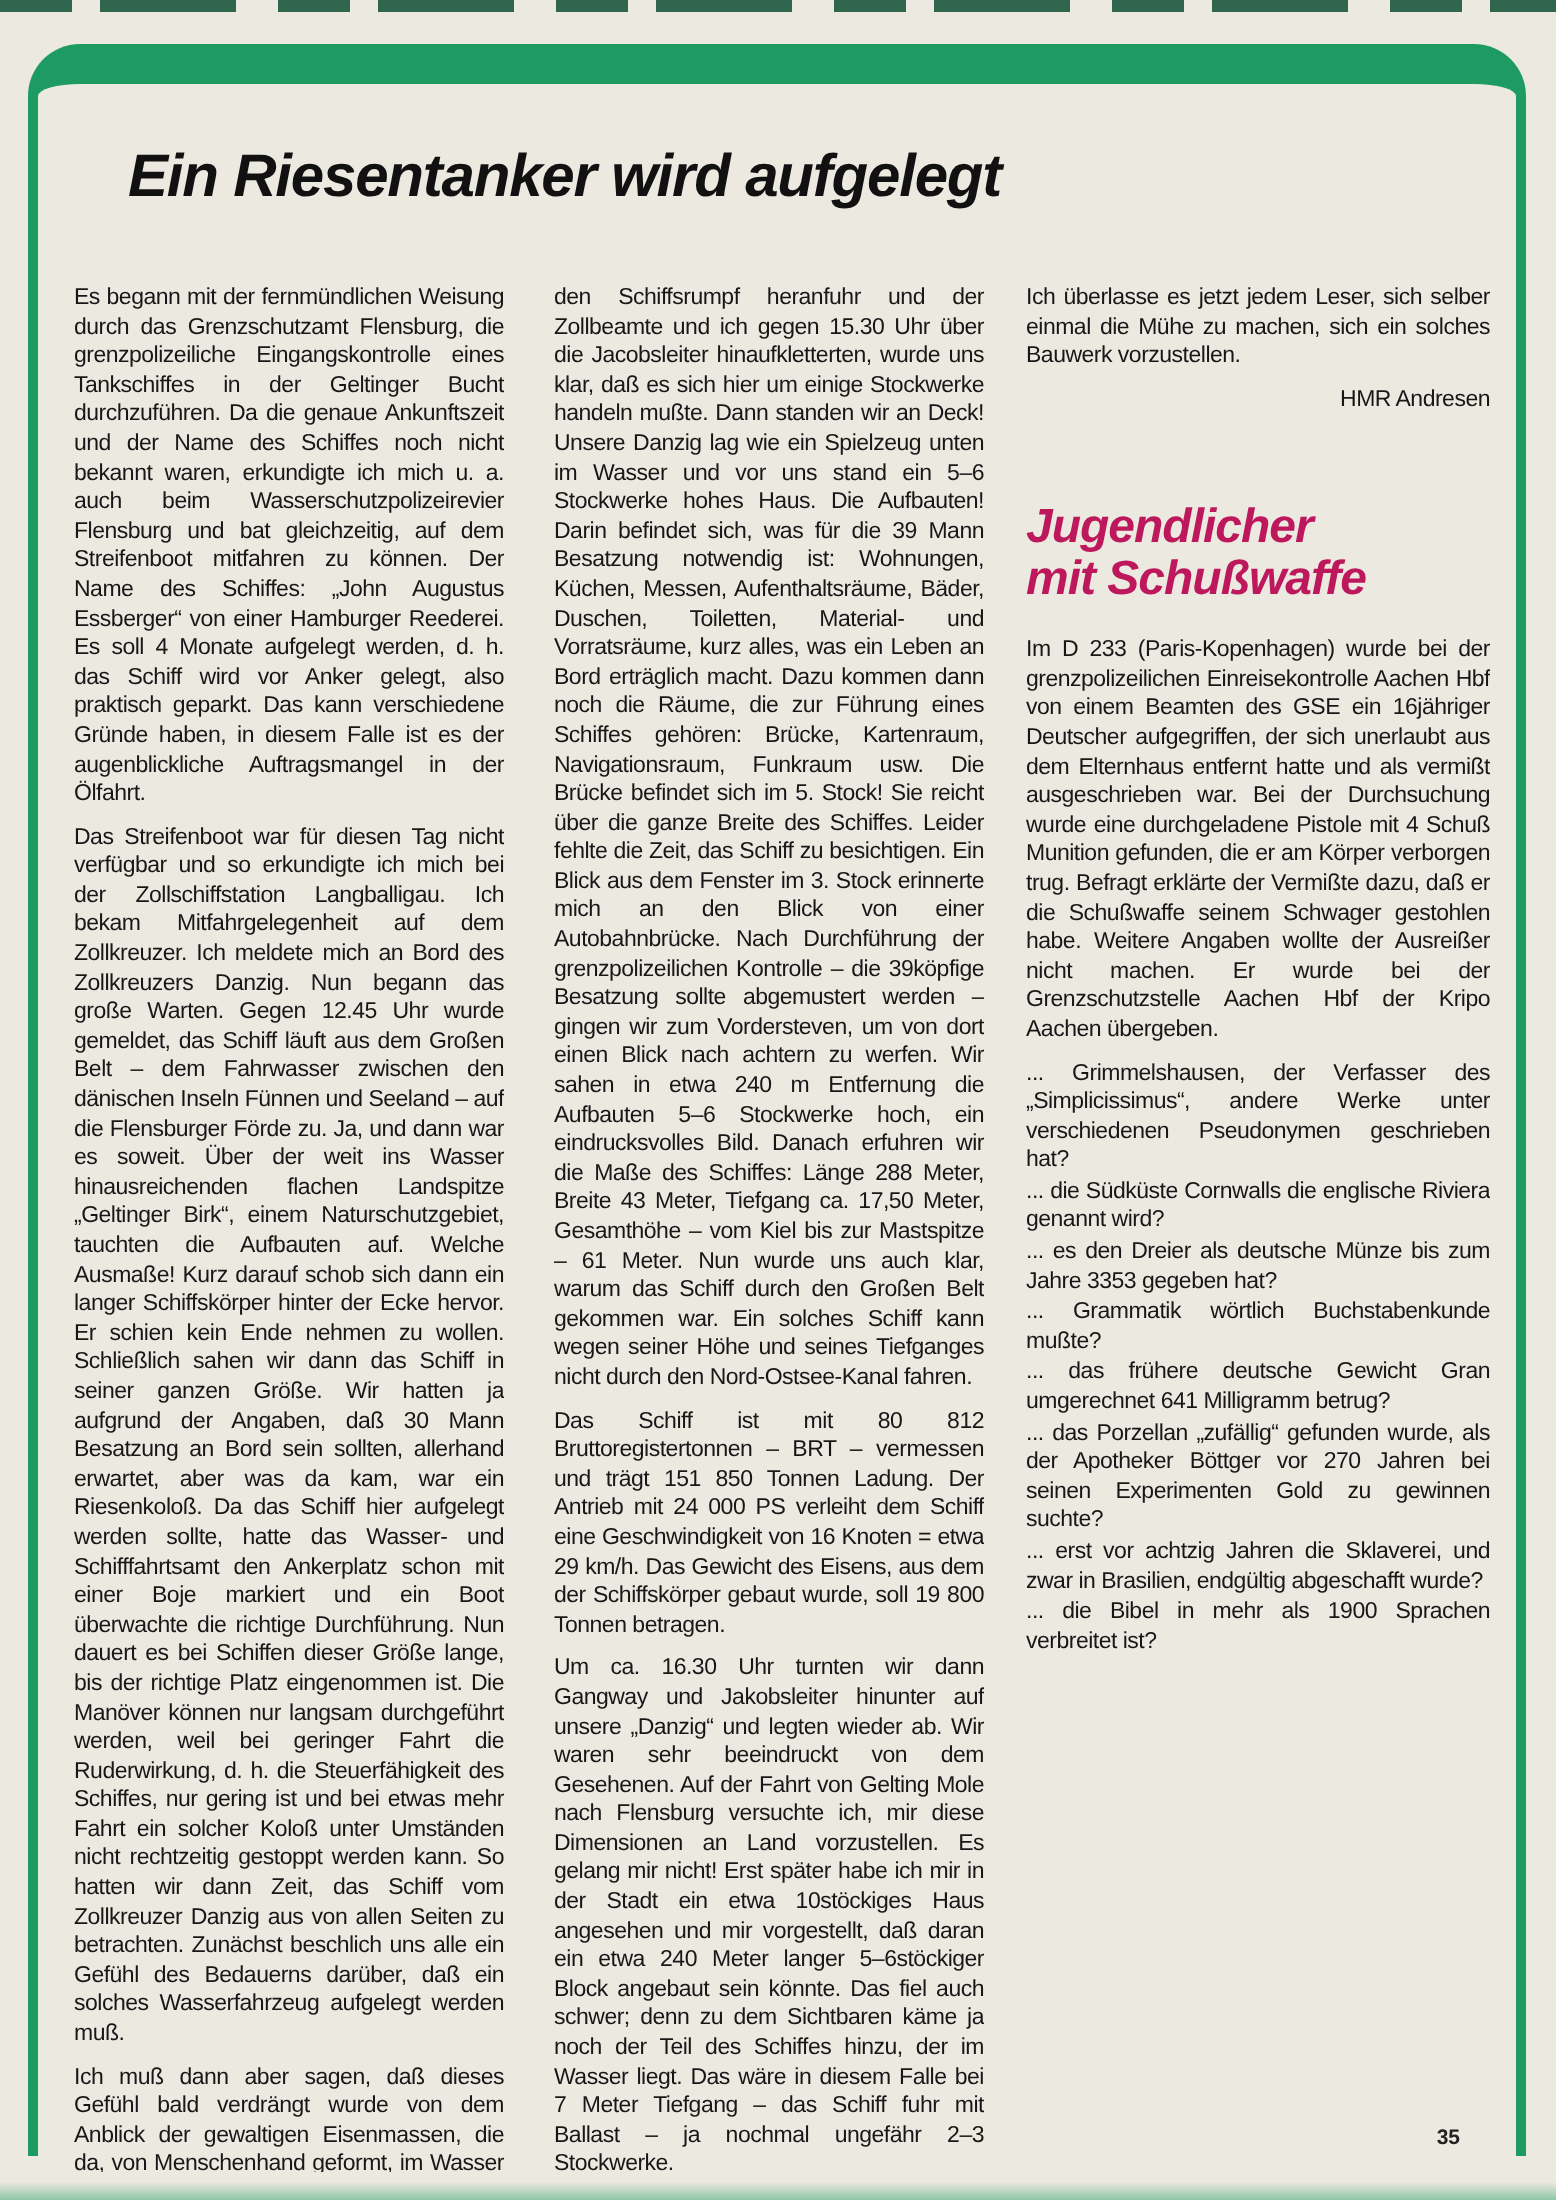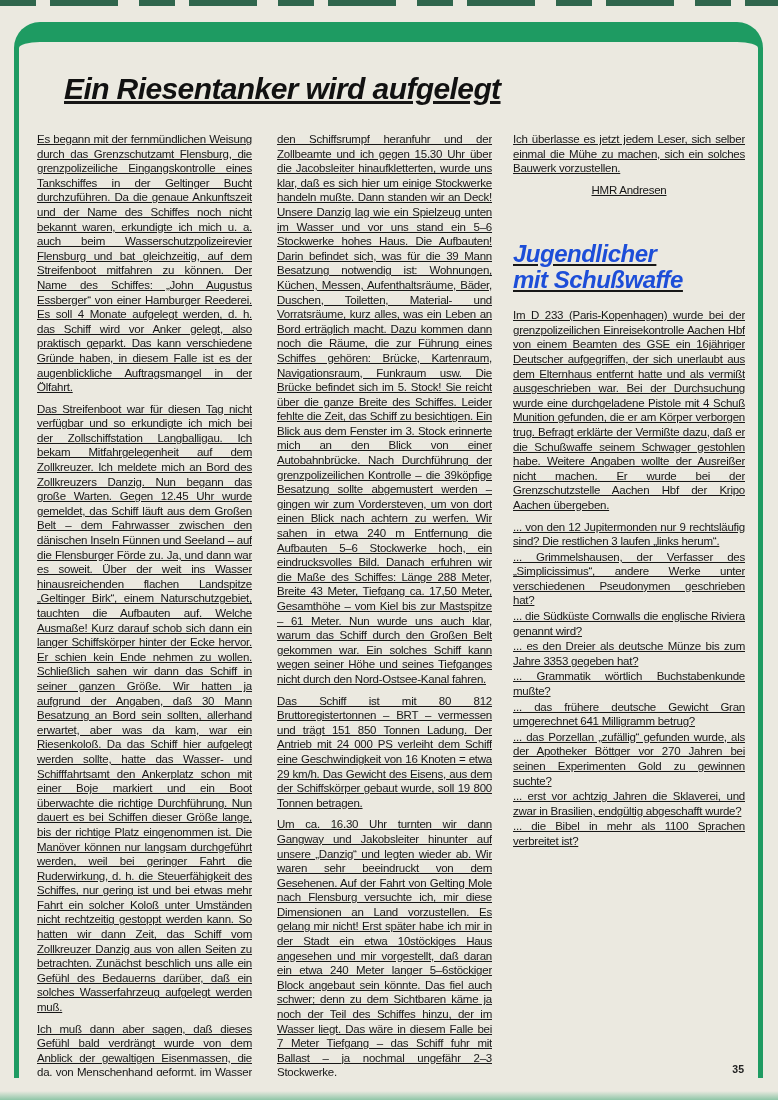--- a/index.html
+++ b/index.html
@@ -22,46 +22,46 @@
   .frame {
     position:absolute; left:14px; top:22px; width:749px; height:1056px;
     border-top:20px solid #1e9b62;
     border-left:5px solid #1e9b62;
     border-right:5px solid #1e9b62;
     border-bottom:none;
     border-radius:26px 26px 0 0;
     box-sizing:border-box;
     pointer-events:none;
   }
-  .content { position:absolute; left:37px; top:64px; width:708px;text-decoration:underline; }
+  .content { position:absolute; left:37px; top:64px; width:708px; }
   .title {
     font-size:30px; font-style:italic; font-weight:bold;
     letter-spacing:-0.6px; margin:8px 0 0 27px; color:#111;
   }
-  .cols { display:flex; margin-top:26px; align-items:flex-start; }
+  .cols { display:flex; margin-top:36px; align-items:flex-start; }
   .col {
     width:215px; height:944px; overflow:hidden;
     font-size:11.5px; line-height:14.6px; letter-spacing:-0.25px;
     text-align:justify;
     hyphens:auto; -webkit-hyphens:auto;
     overflow-wrap:break-word;
   }
   .col-2 { margin-left:25px; }
   .col-3 { margin-left:21px; width:232px; }
   .col p { margin:0 0 7px 0; }
-  .byline { text-align:center; margin-top:-2px; }
+  .byline { text-align:right; margin-top:-2px; }
   .subhead {
     font-size:24px; line-height:1.08; font-style:italic; font-weight:bold;
     letter-spacing:-0.5px; white-space:pre-line; text-align:left;
-    margin:44px 0 15px 0; color:#1d4ed8;
+    margin:44px 0 15px 0; color:#be185d;
   }
   .facts-head { margin-top:36px; }
   .fact { margin:0 0 1px 0 !important; }
   .page-number {
-    position:absolute; top:1063px; right:34px;
+    position:absolute; top:1063px; right:48px;
     font-size:10.5px; font-weight:bold; color:#222;text-align:right;
   }
   .scan-edge-bottom {
     position:absolute; bottom:0; left:0; right:0; height:9px;
     background:linear-gradient(rgba(30,155,98,0), rgba(30,155,98,.45));
   }
 </style>
 </head>
 <body>
 
@@ -86,28 +86,27 @@
       </div>
 
       <div class="col col-3">
         <p>Ich überlasse es jetzt jedem Leser, sich selber einmal die Mühe zu machen, sich ein solches Bauwerk vorzustellen.</p>
         <p class="byline">HMR Andresen</p>
 
         <h2 class="subhead">Jugendlicher
 mit Schußwaffe</h2>
         <p>Im D 233 (Paris-Kopenhagen) wurde bei der grenzpolizeilichen Einreisekontrolle Aachen Hbf von einem Beamten des GSE ein 16jähriger Deutscher aufgegriffen, der sich unerlaubt aus dem Elternhaus entfernt hatte und als vermißt ausgeschrieben war. Bei der Durchsuchung wurde eine durchgeladene Pistole mit 4 Schuß Munition gefunden, die er am Körper verborgen trug. Befragt erklärte der Vermißte dazu, daß er die Schußwaffe seinem Schwager gestohlen habe. Weitere Angaben wollte der Ausreißer nicht machen. Er wurde bei der Grenzschutzstelle Aachen Hbf der Kripo Aachen übergeben.</p>
 
-        <p class="fact">... von den 12 Jupitermonden nur 9 rechtsläufig sind? Die restlichen 3 laufen „links herum“.</p>
         <p class="fact">... Grimmelshausen, der Verfasser des „Simplicissimus“, andere Werke unter verschiedenen Pseudonymen geschrieben hat?</p>
         <p class="fact">... die Südküste Cornwalls die englische Riviera genannt wird?</p>
         <p class="fact">... es den Dreier als deutsche Münze bis zum Jahre 3353 gegeben hat?</p>
         <p class="fact">... Grammatik wörtlich Buchstabenkunde mußte?</p>
         <p class="fact">... das frühere deutsche Gewicht Gran umgerechnet 641 Milligramm betrug?</p>
         <p class="fact">... das Porzellan „zufällig“ gefunden wurde, als der Apotheker Böttger vor 270 Jahren bei seinen Experimenten Gold zu gewinnen suchte?</p>
         <p class="fact">... erst vor achtzig Jahren die Sklaverei, und zwar in Brasilien, endgültig abgeschafft wurde?</p>
-        <p class="fact">... die Bibel in mehr als 1100 Sprachen verbreitet ist?</p>
+        <p class="fact">... die Bibel in mehr als 1900 Sprachen verbreitet ist?</p>
       </div>
     </div>
   </div>
 
   <div class="page-number">35</div>
   <div class="scan-edge-bottom"></div>
 </div>
 
 </body></html>

